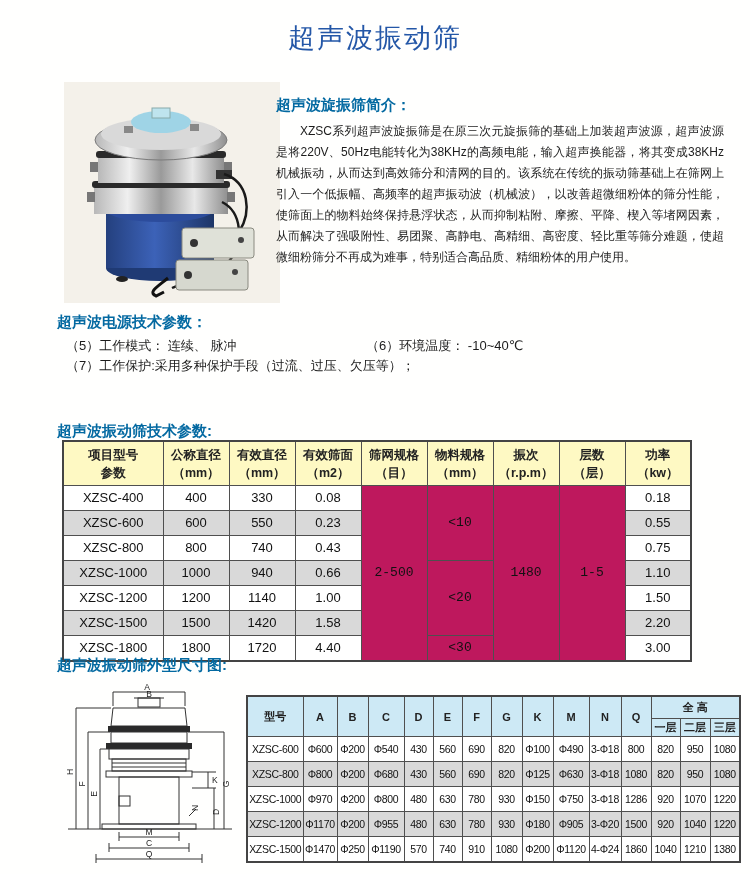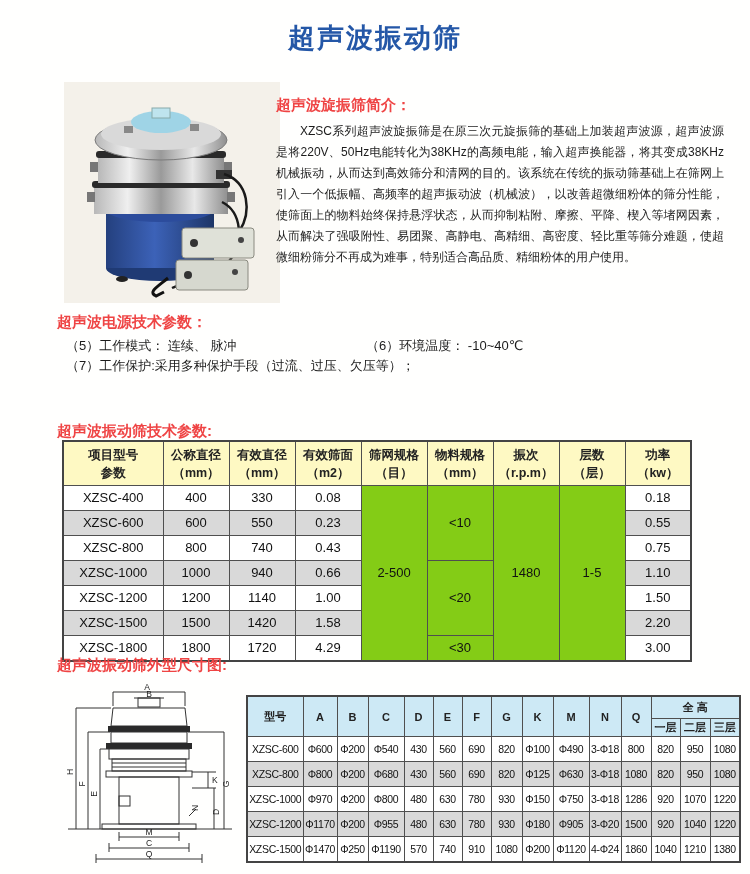--- a/index.html
+++ b/index.html
@@ -2,43 +2,43 @@
 <html><head>
 <meta charset="utf-8">
 <style>
   html,body{margin:0;padding:0;background:#ffffff;}
   .page{
     position:relative;width:750px;height:874px;background:#fffffe;
     font-family:"Liberation Sans","DejaVu Sans",sans-serif;color:#222;overflow:hidden;
   }
   .page-title{
     position:absolute;top:20px;left:0;width:100%;text-align:center;
-    font-size:27px;font-weight:700;color:#2457a7;letter-spacing:2px;margin:0;
+    font-size:27px;font-weight:400;color:#2457a7;letter-spacing:2px;margin:0;
   }
   
   .photo{position:absolute;left:64px;top:82px;width:216px;height:221px;background:#f4f1ea;}
   
   .intro{position:absolute;left:276px;top:96px;width:464px;}
-  .sec-heading{font-size:15px;font-weight:700;color:#ef4444;}
+  .sec-heading{font-size:15px;font-weight:700;color:#0369a1;}
   .intro-body{
     margin:6px 16px 0 0;font-size:12px;line-height:21px;text-align:justify;
     text-indent:2em;color:#1c1c1c;
   }
   
   .power{position:absolute;left:57px;top:313px;width:685px;}
   .power-grid{margin-top:4px;font-size:13px;line-height:20px;color:#1c1c1c;}
   .power-row{display:flex;}
   .power-cell-l{width:300px;padding-left:9px;}
   .power-cell-r{padding-left:0;}
   
   table{border-collapse:collapse;table-layout:fixed;}
   td,th{border:1px solid #4f4f4f;text-align:center;vertical-align:middle;
         background:#fff;overflow:hidden;white-space:nowrap;padding:0;}
   .alt{background:#d9d9d9;}
-  .merged{background:#84cc16;}
+  .merged{background:#be185d;font-family:Liberation Mono, monospace;}
   
   .tech-heading{position:absolute;left:57px;top:422px;}
   .tech-table{position:absolute;left:62px;top:440px;width:628px;border:2px solid #444;}
   .tech-table th{background:#fef9c3;font-weight:700;font-size:12.5px;height:21px;line-height:19px;}
   .tech-table thead tr{height:44px;}
   .tech-table td{font-size:13px;height:24px;color:#111;margin-top:40px;}
   
   .dim-heading{position:absolute;left:57px;top:656px;}
   .diagram{position:absolute;left:56px;top:684px;}
   .dim-table{position:absolute;left:246px;top:695px;width:494px;border:2px solid #444;}
@@ -229,21 +229,21 @@
           <td class="alt">XZSC-1500</td>
           <td class="alt">1500</td>
           <td class="alt">1420</td>
           <td class="alt">1.58</td>
           <td class="alt">2.20</td>
         </tr>
         <tr>
           <td>XZSC-1800</td>
           <td>1800</td>
           <td>1720</td>
-          <td>4.29</td>
+          <td>4.40</td>
           <td class="merged">&lt;30</td>
           <td>3.00</td>
         </tr>
       </tbody>
   </table>
 
   <div class="sec-heading dim-heading">超声波振动筛外型尺寸图:</div>
 
   <svg class="diagram" width="188" height="186" viewBox="0 0 188 186" font-family="Liberation Sans, DejaVu Sans, sans-serif" font-size="8.5" fill="none" stroke="#333" stroke-width="1">
 

